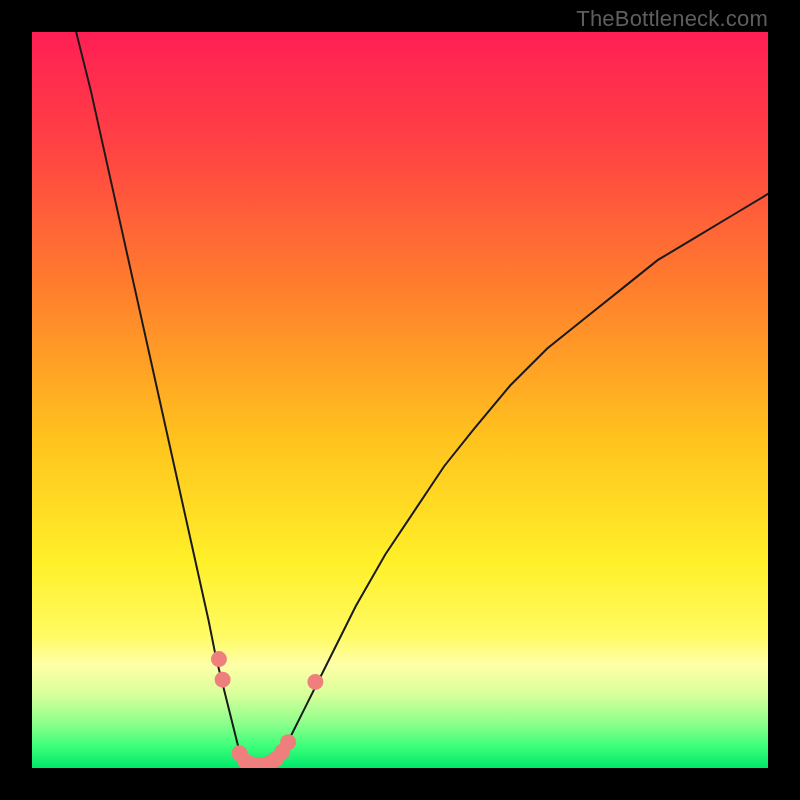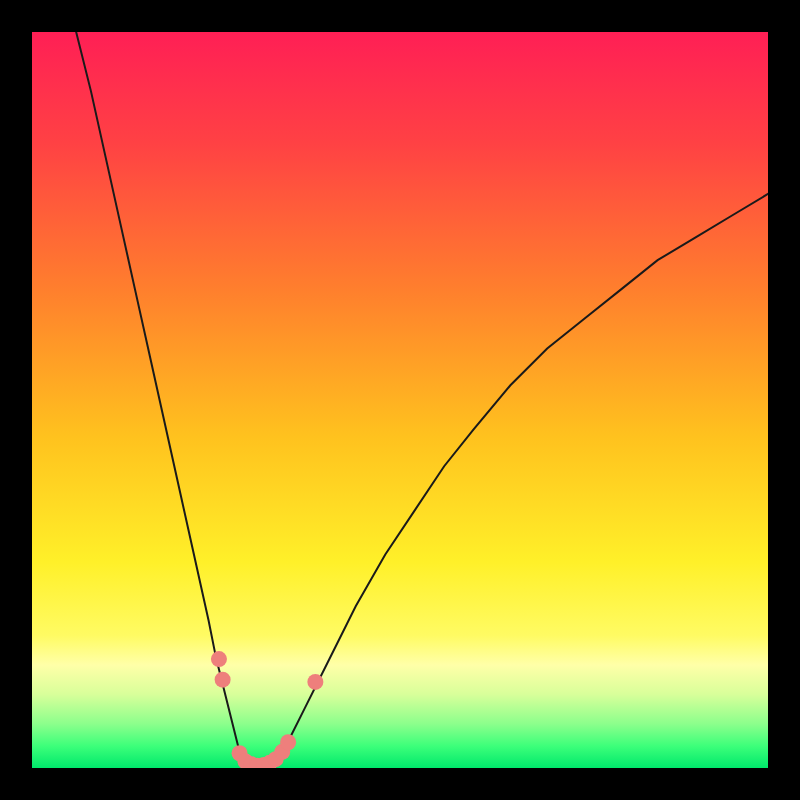--- a/index.html
+++ b/index.html
@@ -90,14 +90,15 @@
           <circle cx="231.84" cy="733.06" r="8" fill="#ee7f7c"></circle>
           <circle cx="237.73" cy="730.85" r="8" fill="#ee7f7c"></circle>
           <circle cx="243.62" cy="727.17" r="8" fill="#ee7f7c"></circle>
           <circle cx="250.24" cy="719.81" r="8" fill="#ee7f7c"></circle>
           <circle cx="256.13" cy="710.24" r="8" fill="#ee7f7c"></circle>
           <circle cx="283.36" cy="649.89" r="8" fill="#ee7f7c"></circle>
         </g>
     </svg>
   </div>
 
+  <div class="watermark">TheBottleneck.com</div>
 
 </div>
 
 </body></html>

